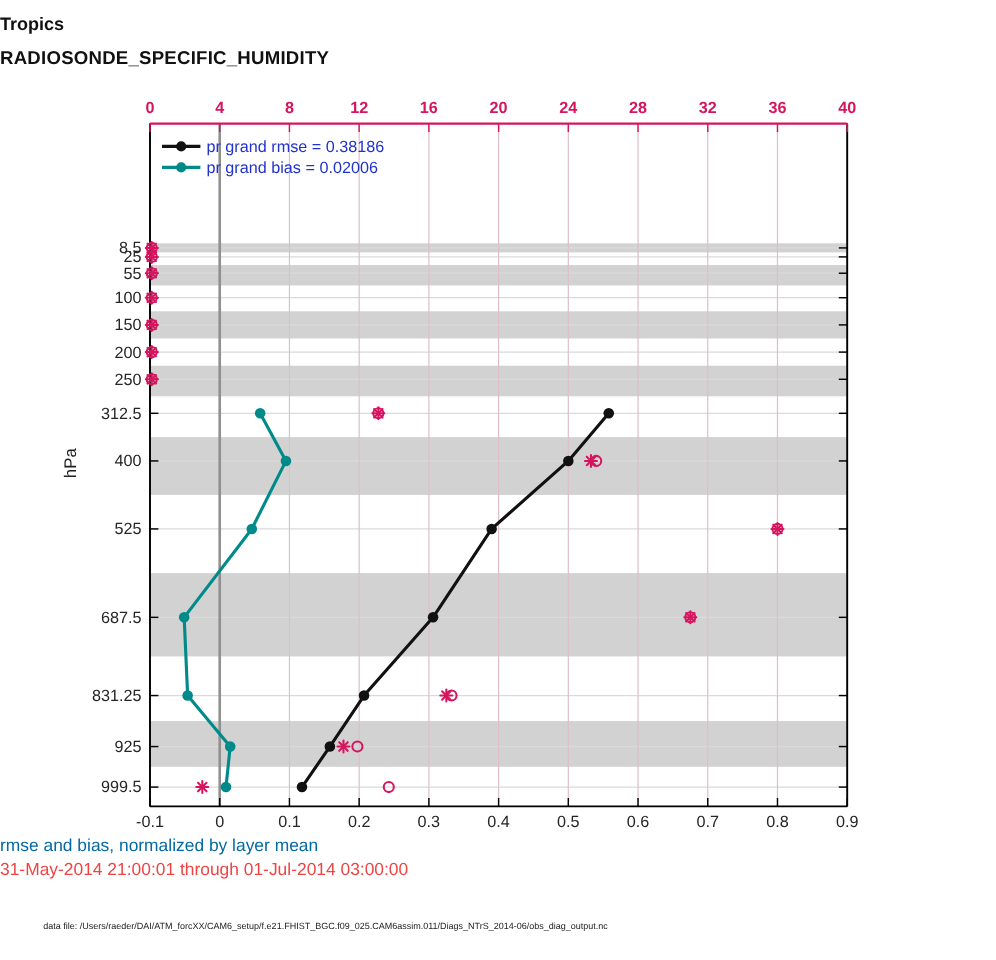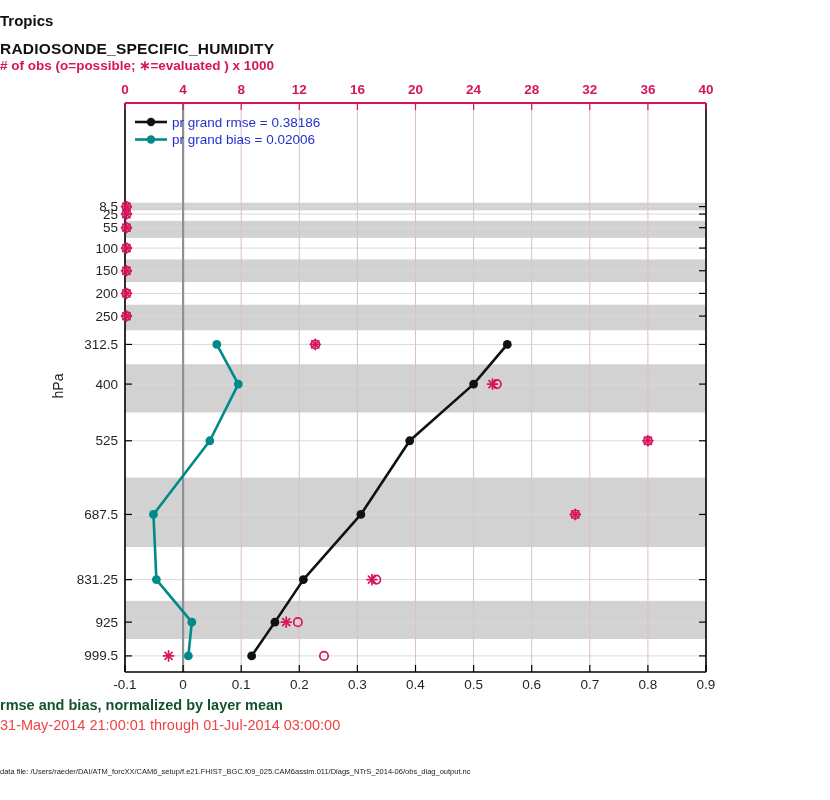--- a/index.html
+++ b/index.html
@@ -5,36 +5,35 @@
   html,body{margin:0;padding:0;background:#ffffff;}
   body{width:830px;height:800px;position:relative;overflow:hidden;
        font-family:"Liberation Sans", sans-serif;}
   .fig{position:absolute;inset:0;}
   .center{position:absolute;left:0;right:0;text-align:left;}
   .title1{top:12px;font-size:15px;font-weight:bold;color:#111;}
   .title2{top:40px;font-size:15.5px;font-weight:bold;color:#111;letter-spacing:.2px;}
   .subtitle{top:57px;font-size:13.5px;font-weight:bold;}
   .ylab{position:absolute;left:38px;top:378px;font-size:14px;color:#222;
         transform:rotate(-90deg);transform-origin:center;width:40px;text-align:center;}
-  .xlab{top:697px;font-size:14.5px;color:#14532d;font-weight:bold;}
+  .xlab{top:697px;font-size:14.5px;color:#0369a1;}
   .datelab{top:717px;font-size:14.5px;color:#ef4444;}
-  .footer{top:767px;font-size:7.5px;color:#222;}
+  .footer{top:767px;font-size:7.5px;color:#222;padding-left:36px;}
   svg{position:absolute;left:0;top:0;}
   svg text{font-family:"Liberation Sans", sans-serif;}
   svg .tick{font-size:13.5px;}
   svg .tickTop{font-size:13.5px;font-weight:bold;}
   svg .legend{font-size:13.5px;font-weight:500;}
 </style>
 </head>
 <body>
 
 <div class="fig">
   <div class="center title1">Tropics</div>
   <div class="center title2">RADIOSONDE_SPECIFIC_HUMIDITY</div>
-  <div class="center subtitle" id="subtitle" style="color: rgb(214, 21, 95);"># of obs (o=possible; ∗=evaluated ) x 1000</div>
   <div class="ylab">hPa</div>
   <svg id="plot" width="830" height="800" viewBox="0 0 830 800">
       <rect x="125" y="202.74501992031873" width="581" height="7.594223107569746" fill="#d2d2d2"></rect>
       <rect x="125" y="220.8804780876494" width="581" height="17.001992031872504" fill="#d2d2d2"></rect>
       <rect x="125" y="259.4183266932271" width="581" height="22.66932270916334" fill="#d2d2d2"></rect>
       <rect x="125" y="304.7569721115538" width="581" height="25.502988047808742" fill="#d2d2d2"></rect>
       <rect x="125" y="364.26394422310756" width="581" height="48.17231075697208" fill="#d2d2d2"></rect>
       <rect x="125" y="477.6105577689243" width="581" height="69.42480079681275" fill="#d2d2d2"></rect>
       <rect x="125" y="600.875" width="581" height="38.141135458167355" fill="#d2d2d2"></rect>
       <line x1="125" y1="206.5988047808765" x2="706" y2="206.5988047808765" stroke="#dadada" stroke-width="1"></line>

